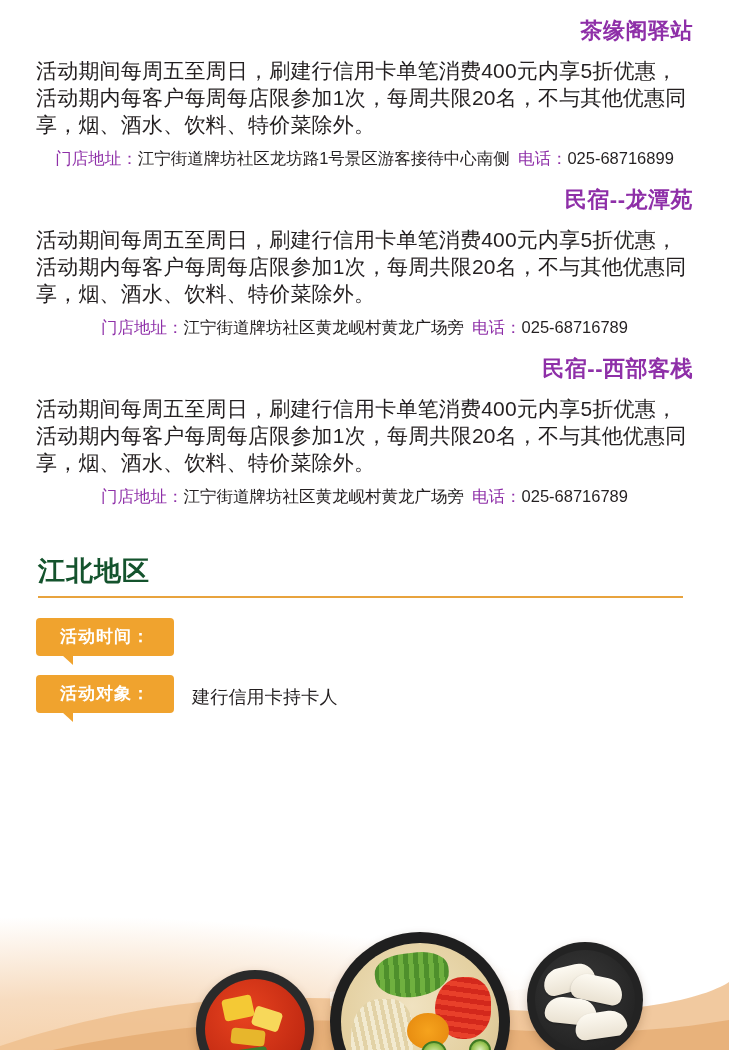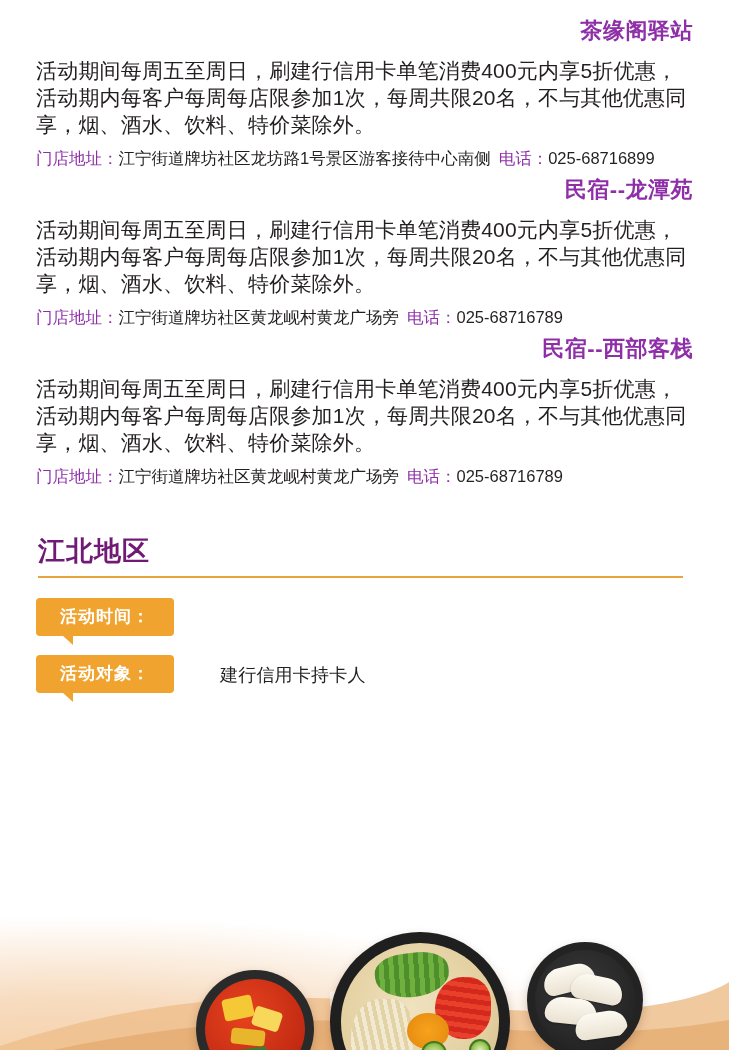--- a/index.html
+++ b/index.html
@@ -18,21 +18,21 @@
     position: relative;
     width: 729px;
     height: 1050px;
     box-sizing: border-box;
     padding: 0 36px;
     background: #ffffff;
   }
 
   
   .merchant {
-    margin-top: 4px;
+    margin-top: 14px;
   }
   .merchant:first-child {
     margin-top: 16px;
   }
   .merchant-name {
     color: #8e2fa8;
     font-size: 22px;
     font-weight: bold;
     letter-spacing: 0.5px;
     margin: 0 0 11px 0;
@@ -44,57 +44,57 @@
     line-height: 27px;
     letter-spacing: 0.2px;
     margin: 0;
   }
   .addr-line {
     margin-top: 7px;
     font-size: 16.5px;
     line-height: 26px;
     color: #231f20;
     white-space: nowrap;
+    text-align: center;
   }
   .addr-label, .tel-label {
     color: #8e2fa8;
   }
   .addr-text {
     color: #231f20;
   }
   .tel-label {
     margin-left: 8px;
   }
   .tel-text {
     color: #231f20;
   }
 
   
   .region {
     margin-top: 44px;
   }
   .region-title {
-    color: #701a75;
+    color: #14532d;
     font-size: 27px;
     font-weight: bold;
     letter-spacing: 1px;
     margin: 0 0 7px 2px;
   }
   .region-rule {
     height: 2px;
     background: #e8a33d;
     width: 645px;
     margin: 0 0 20px 2px;
   }
 
   .info-row {
     display: flex;
-    align-items: center;
+    align-items: flex-end;
     margin-bottom: 19px;
-    gap: 28px;
   }
   .tag {
     position: relative;
     flex: 0 0 auto;
     width: 138px;
     background: #f0a32e;
     color: #ffffff;
     font-size: 17px;
     font-weight: bold;
     letter-spacing: 1px;

